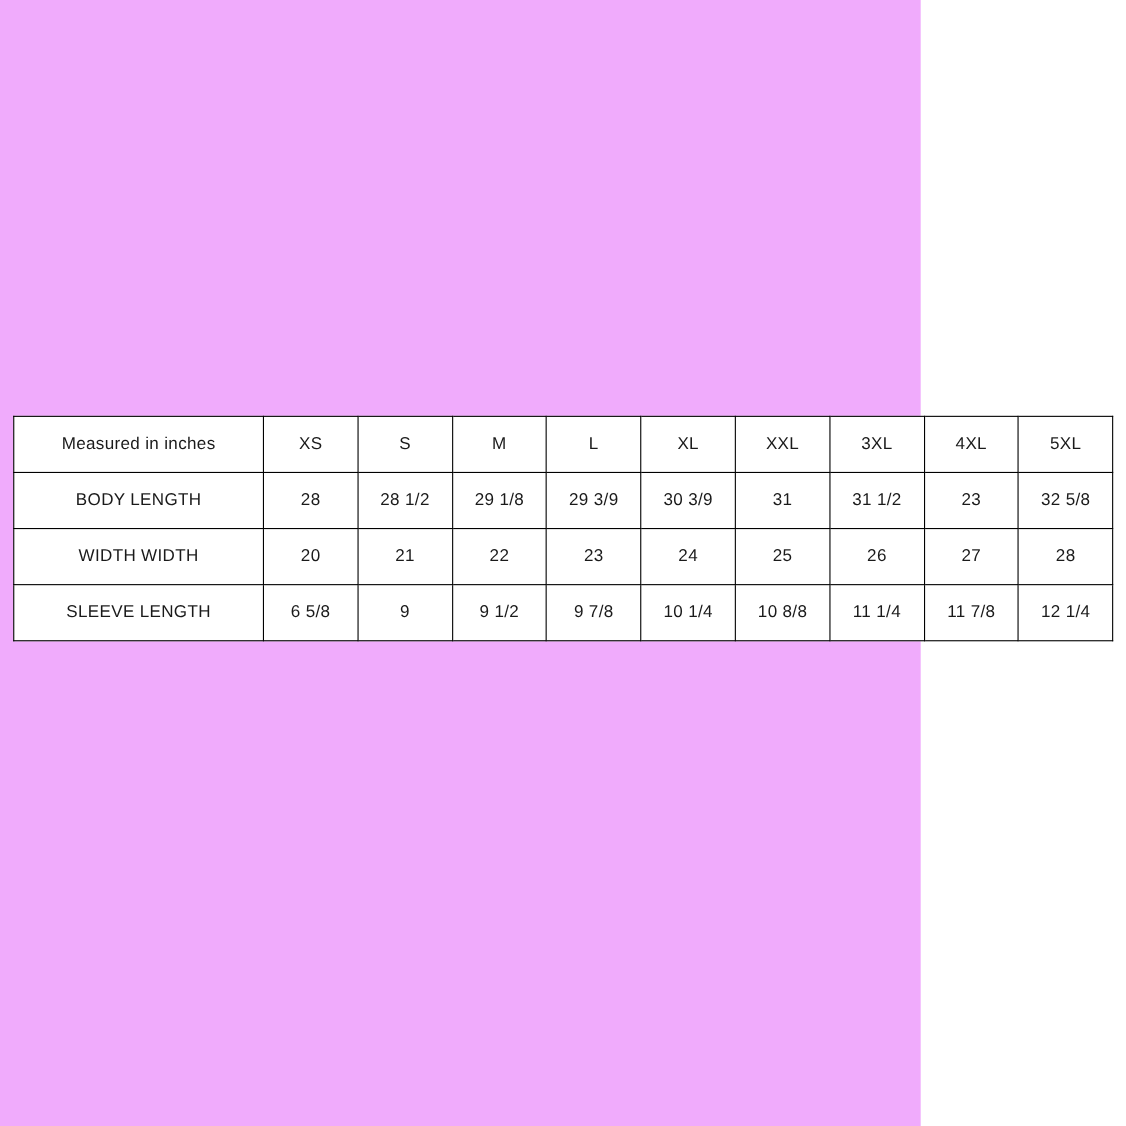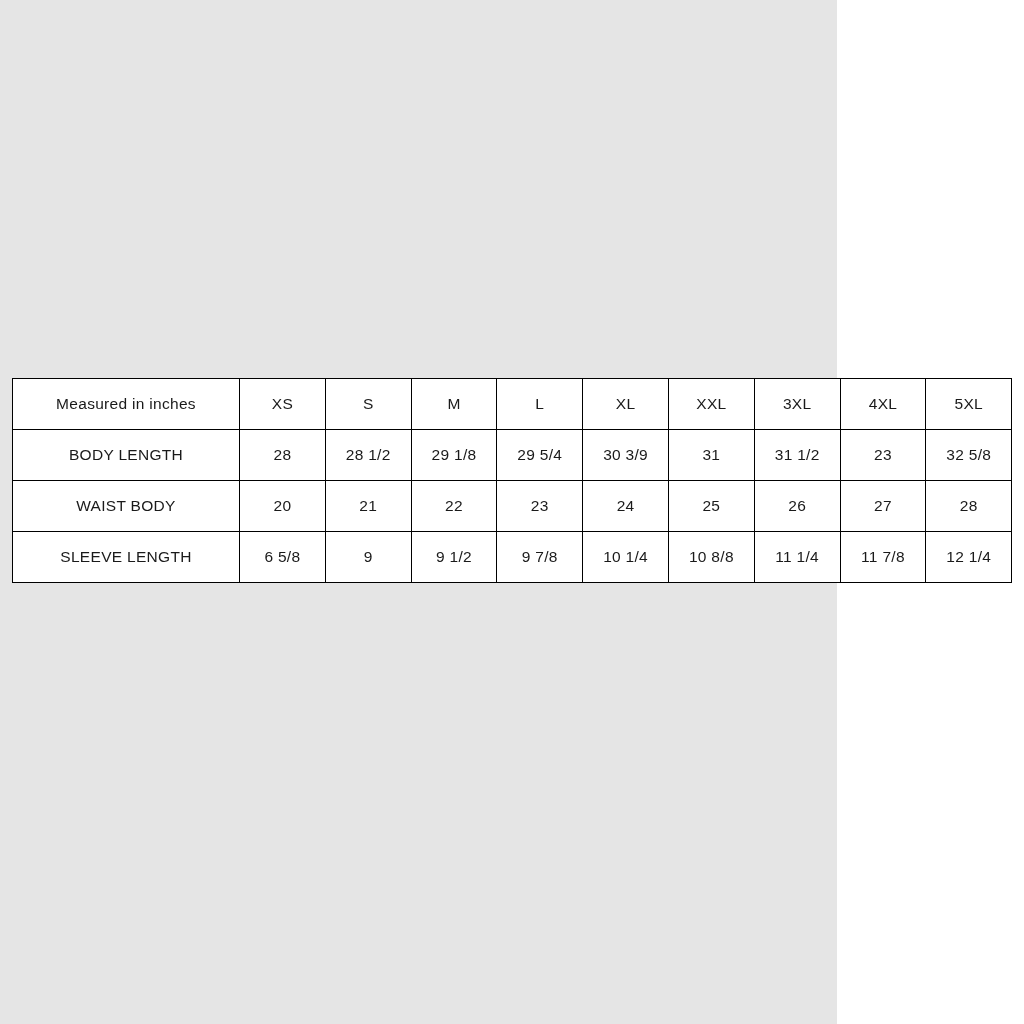--- a/index.html
+++ b/index.html
@@ -11,21 +11,21 @@
     height: 1024px;
     background: #ffffff;
     font-family: "Liberation Sans", sans-serif;
     color: #111111;
     overflow: hidden;
   }
   #page {
     position: relative;
     width: 837px;
     height: 1024px;
-    background: #e5e5e5;
+    background: #f0abfc;
   }
   #size-chart-wrap {
     position: absolute;
     left: 12px;
     top: 378px;
     width: 1000px;
   }
   table.size-chart {
     border-collapse: collapse;
     table-layout: fixed;
@@ -93,31 +93,31 @@
           <td class="size-head">3XL</td>
           <td class="size-head">4XL</td>
           <td class="size-head">5XL</td>
         </tr>
 
         <tr>
           <td class="row-label">BODY LENGTH</td>
           <td class="value">28</td>
           <td class="value">28 1/2</td>
           <td class="value">29 1/8</td>
-          <td class="value">29 5/4</td>
+          <td class="value">29 3/9</td>
           <td class="value">30 3/9</td>
           <td class="value">31</td>
           <td class="value">31 1/2</td>
           <td class="value">23</td>
           <td class="value">32 5/8</td>
         </tr>
 
 
         <tr>
-          <td class="row-label">WAIST BODY</td>
+          <td class="row-label">WIDTH WIDTH</td>
           <td class="value">20</td>
           <td class="value">21</td>
           <td class="value">22</td>
           <td class="value">23</td>
           <td class="value">24</td>
           <td class="value">25</td>
           <td class="value">26</td>
           <td class="value">27</td>
           <td class="value">28</td>
         </tr>

